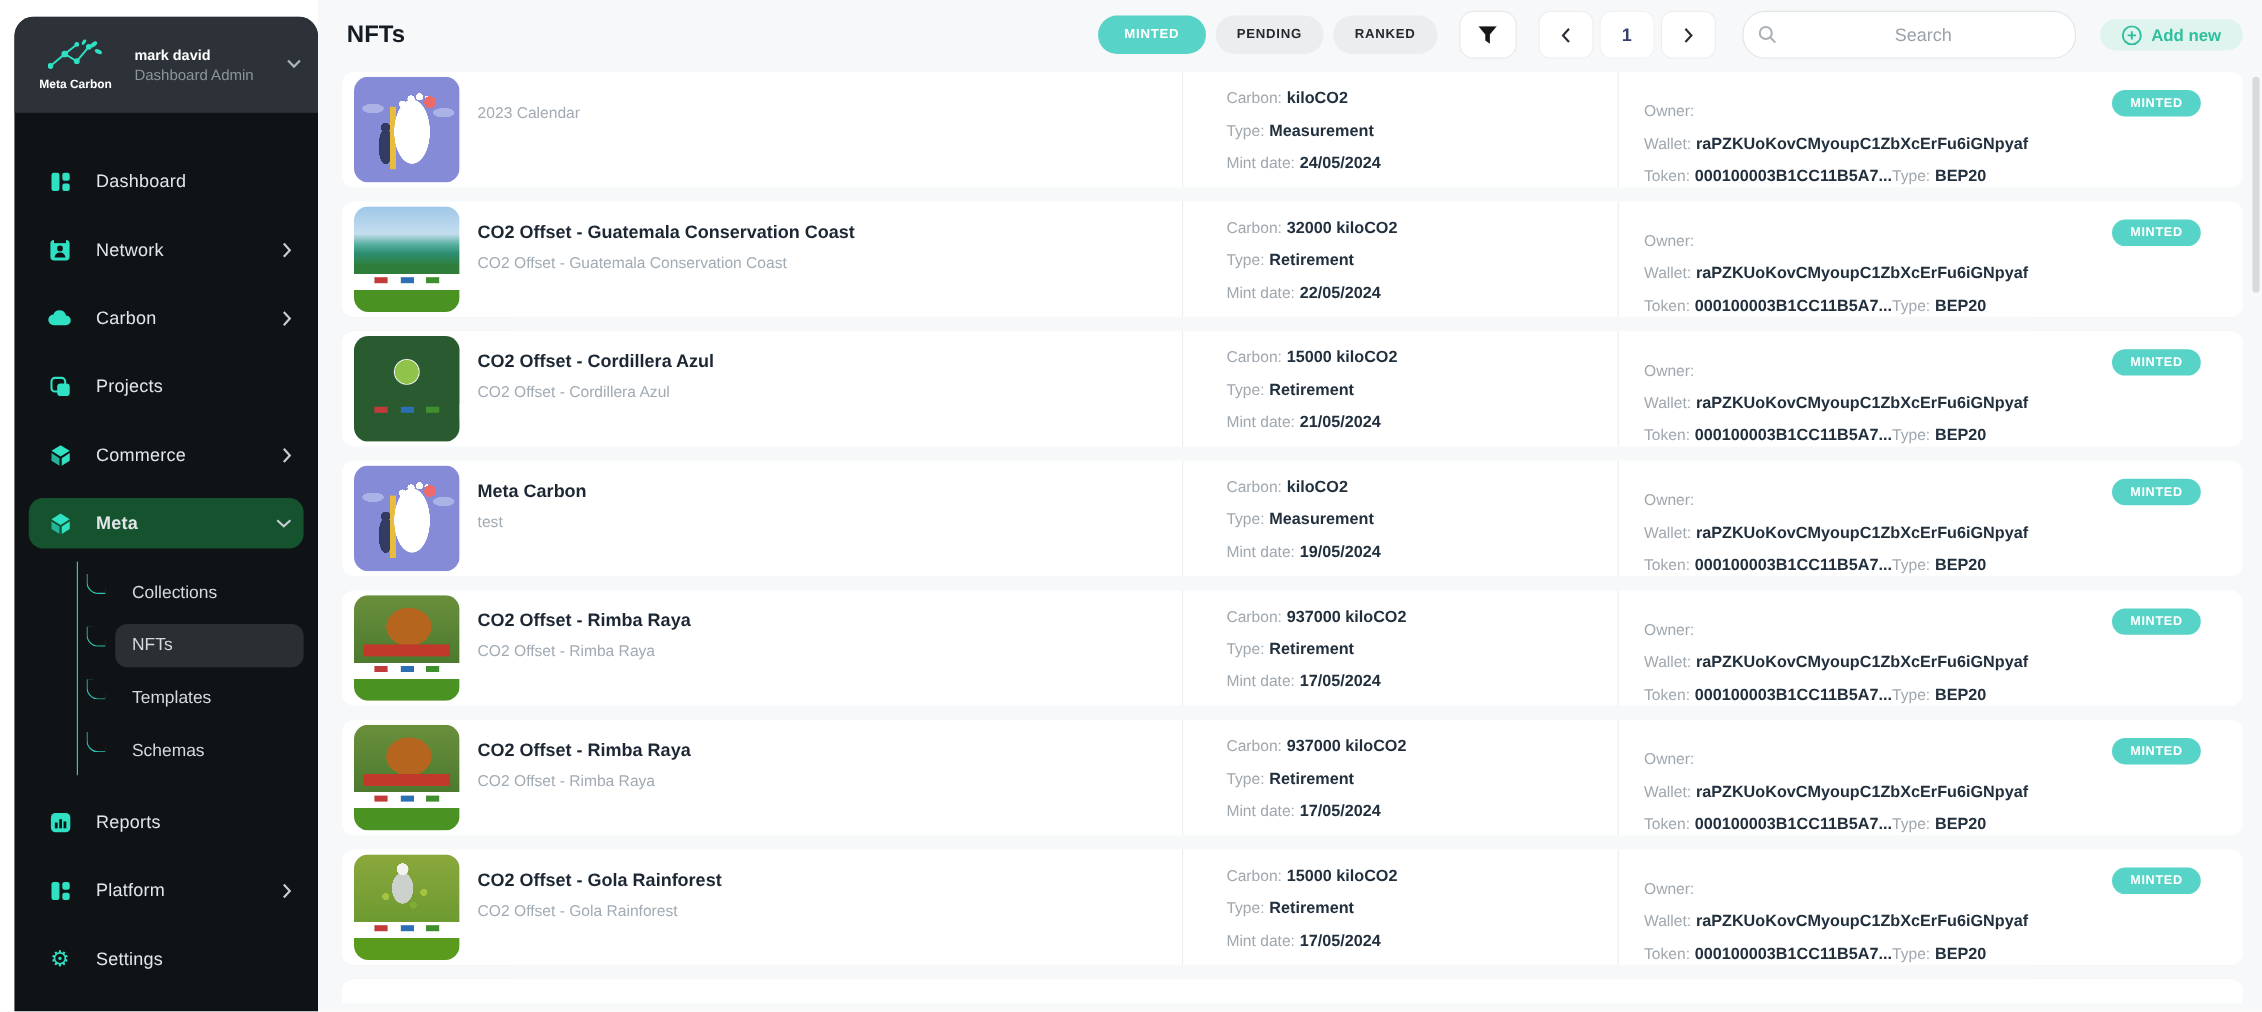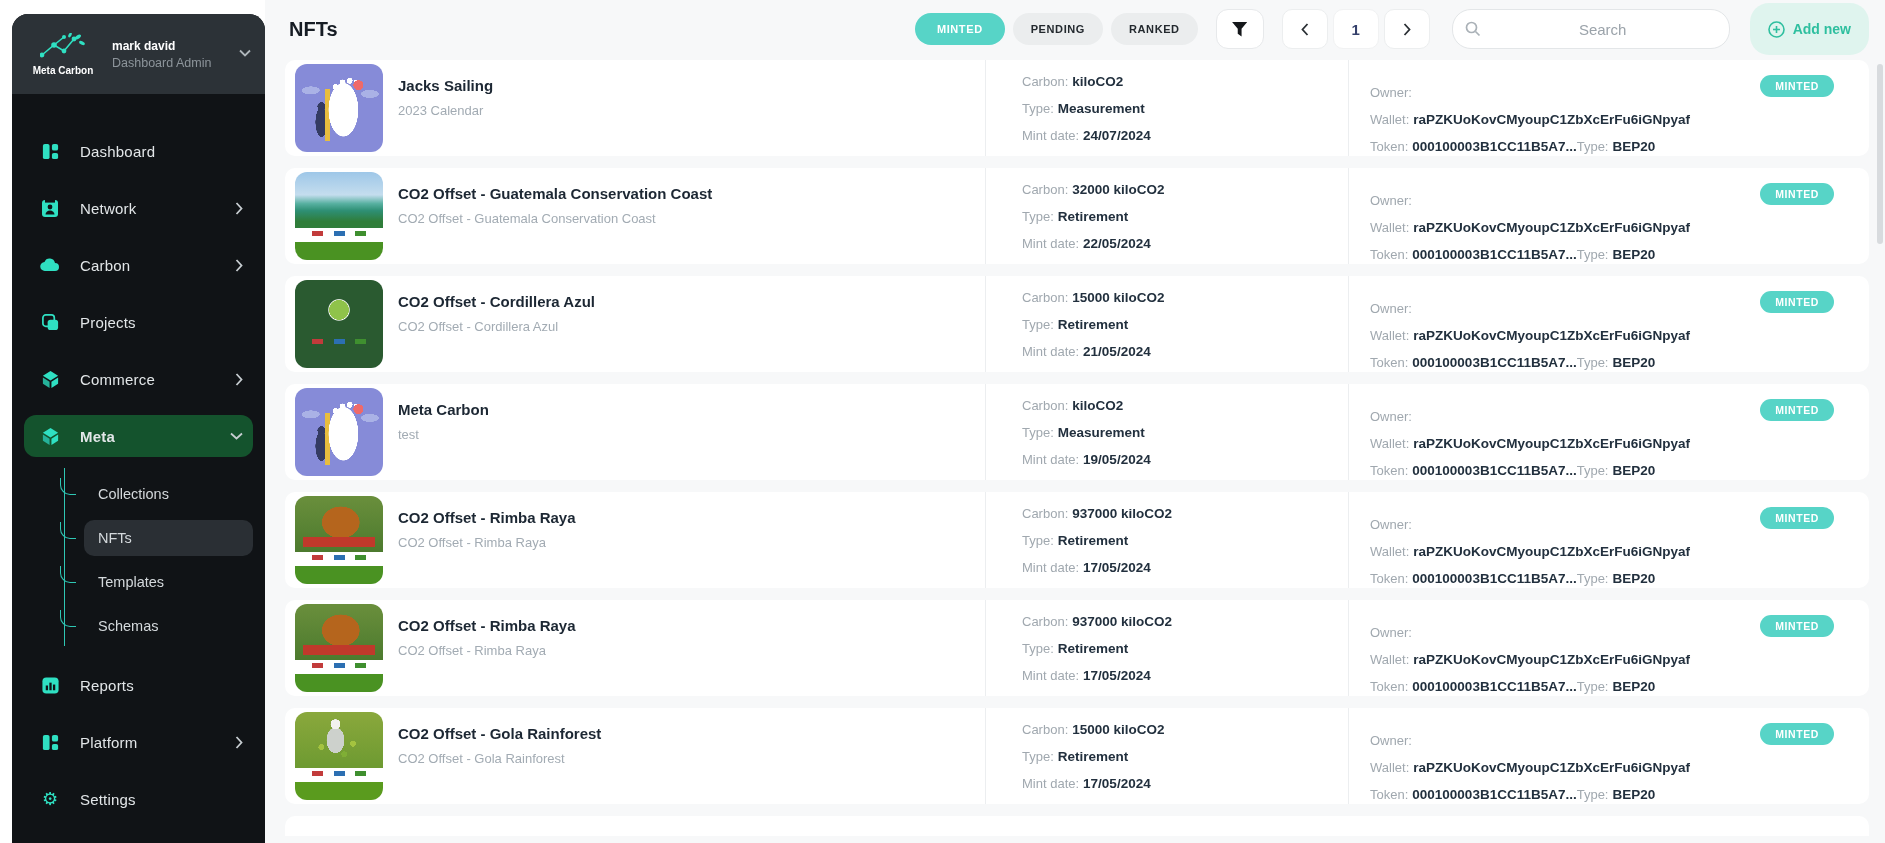--- a/index.html
+++ b/index.html
@@ -26,21 +26,21 @@
   .user-chevron{margin-left:auto;color:#aeb5ba;font-size:14px;transform:translateY(-2px);}
   .side-nav{padding:36px 12px 0 12px;display:flex;flex-direction:column;}
   .nav-item{
     display:flex;align-items:center;height:42px;padding:0 10px 0 14px;border-radius:12px;
     cursor:pointer;margin-bottom:15px;flex:0 0 42px;
   }
   .nav-item.active{background:#14532d;}
   .nav-icon{width:24px;display:flex;justify-content:center;align-items:center;flex:0 0 24px;}
   .nav-label{margin-left:18px;font-size:15px;color:#e2e6e8;letter-spacing:.2px;}
   .nav-chevron{margin-left:auto;color:#c7cdd1;display:flex;}
-  .subtree{position:relative;margin:4px 0 12px 40px;padding-left:20px;text-align:center;}
+  .subtree{position:relative;margin:4px 0 12px 40px;padding-left:32px;text-align:center;}
   .subtree::before{
     content:'';position:absolute;left:0;top:-8px;bottom:6px;border-left:1.5px solid #2fc7b4;
   }
   .sub-item{
     position:relative;display:flex;align-items:center;height:36px;margin-bottom:8px;
     padding:0 14px;border-radius:10px;cursor:pointer;font-size:14.5px;color:#d4d9dc;
   }
   .sub-item.active{background:#2a2f34;}
   .sub-elbow{
     position:absolute;left:-24px;top:2px;width:15px;height:16px;
@@ -73,21 +73,21 @@
     margin-left:14px;width:252px;height:38px;background:#fff;border:1px solid #e3e6e8;
     border-radius:19px;display:flex;align-items:center;padding:0 12px;gap:8px;
   }
   .search-wrap input{
     border:none;outline:none;flex:1;font-size:15px;color:#333;background:transparent;
     font-family:inherit;
     text-align:center;
   }
   .search-wrap input::placeholder{color:#9ba3aa;}
   .add-btn{
-    margin-left:12px;height:52px;border:none;border-radius:19px;background:#dff4ee;
+    margin-left:12px;height:26px;border:none;border-radius:19px;background:#dff4ee;
     color:#2fbf9f;font-size:14px;font-weight:bold;display:flex;align-items:center;
     gap:8px;padding:0 18px;cursor:pointer;font-family:inherit;
   }
   
   .nft-list{padding:2px 16px 0 20px;}
   .nft-card{
     position:relative;background:#ffffff;border-radius:10px;height:96px;margin-bottom:12px;
   }
   .thumb{
     position:absolute;left:10px;top:4px;width:88px;height:88px;border-radius:12px;
@@ -369,28 +369,27 @@
           </svg>
         <span>Add new</span>
       </button>
     </div>
   </div>
 
   <div class="nft-list" id="nft-list">
   <div class="nft-card">
     <div class="thumb thumb-purple"></div>
     <div class="card-left">
-      <div class="nft-title">Jacks Sailing</div>
       <div class="nft-subtitle">2023 Calendar</div>
     </div>
     <div class="v-divider div-1"></div>
     <div class="card-mid">
       <div class="kv"><span>Carbon:</span><b>kiloCO2</b></div>
       <div class="kv"><span>Type:</span><b>Measurement</b></div>
-      <div class="kv"><span>Mint date:</span><b>24/07/2024</b></div>
+      <div class="kv"><span>Mint date:</span><b>24/05/2024</b></div>
     </div>
     <div class="v-divider div-2"></div>
     <div class="card-right">
       <div class="kv"><span>Owner:</span><b></b></div>
       <div class="kv"><span>Wallet:</span><b>raPZKUoKovCMyoupC1ZbXcErFu6iGNpyaf</b></div>
       <div class="token-line">
         <div class="kv"><span>Token:</span><b>000100003B1CC11B5A7...</b></div>
         <div class="kv"><span>Type:</span><b>BEP20</b></div>
       </div>
     </div>

